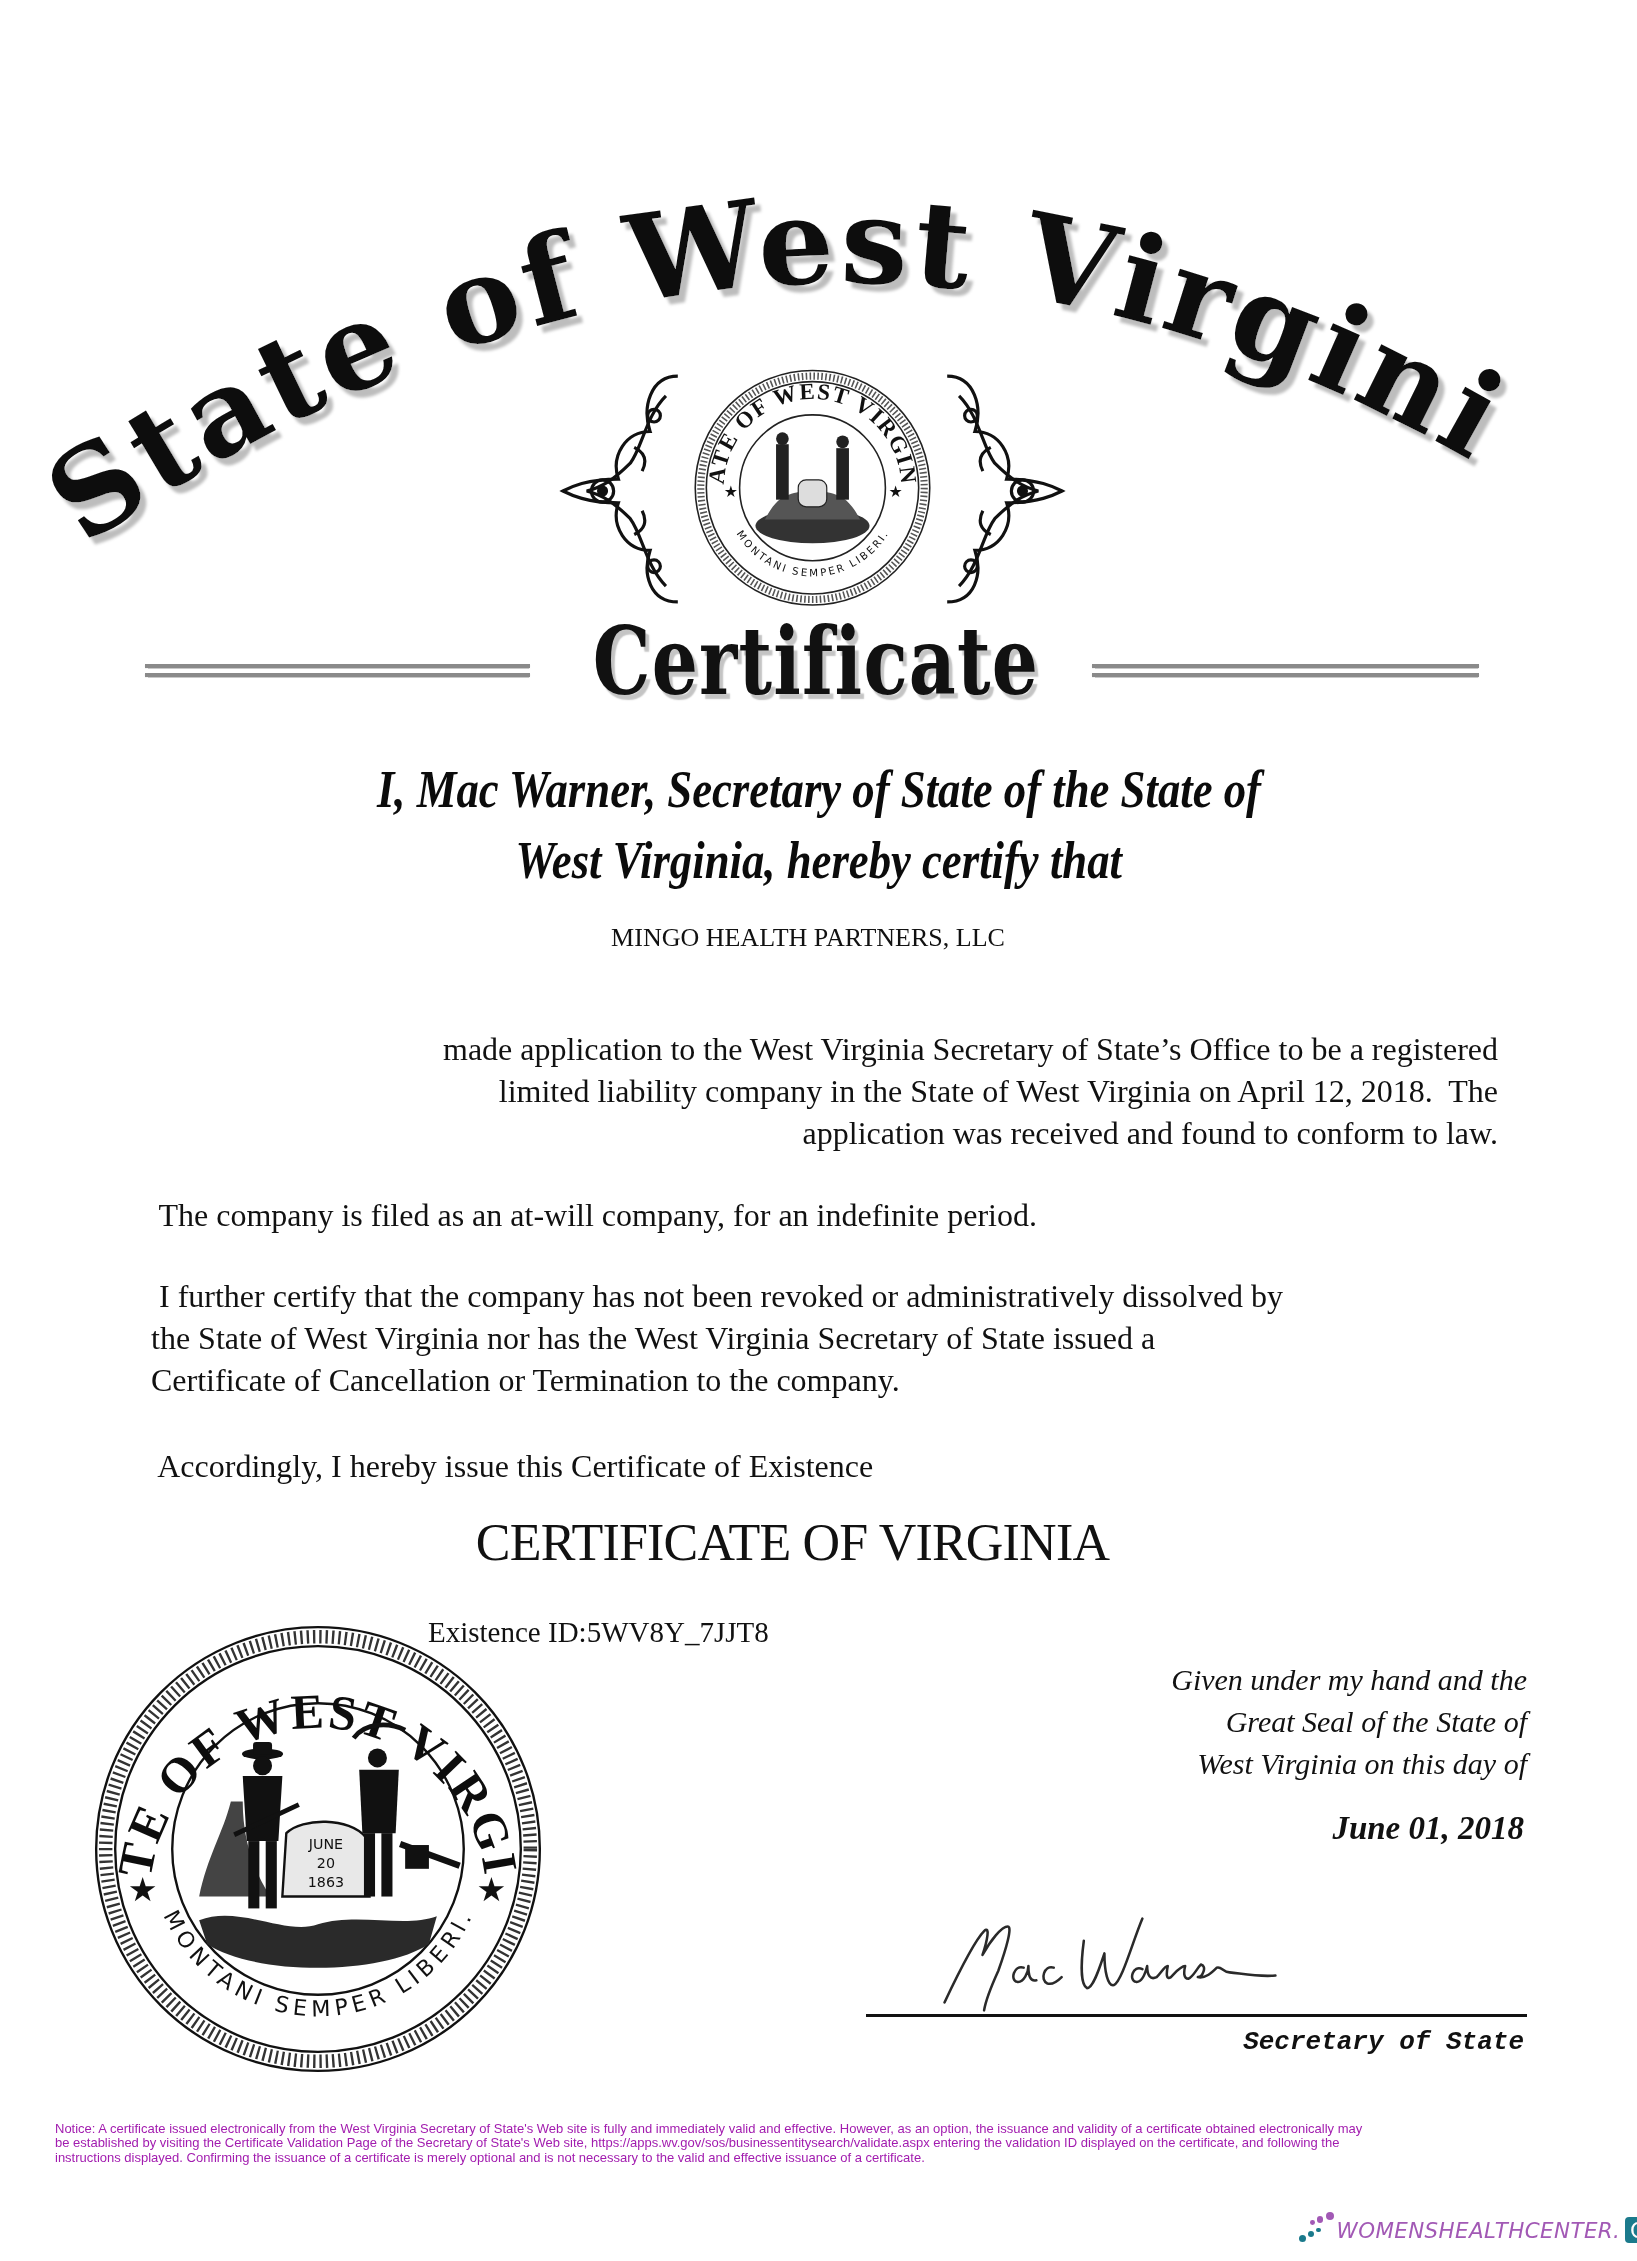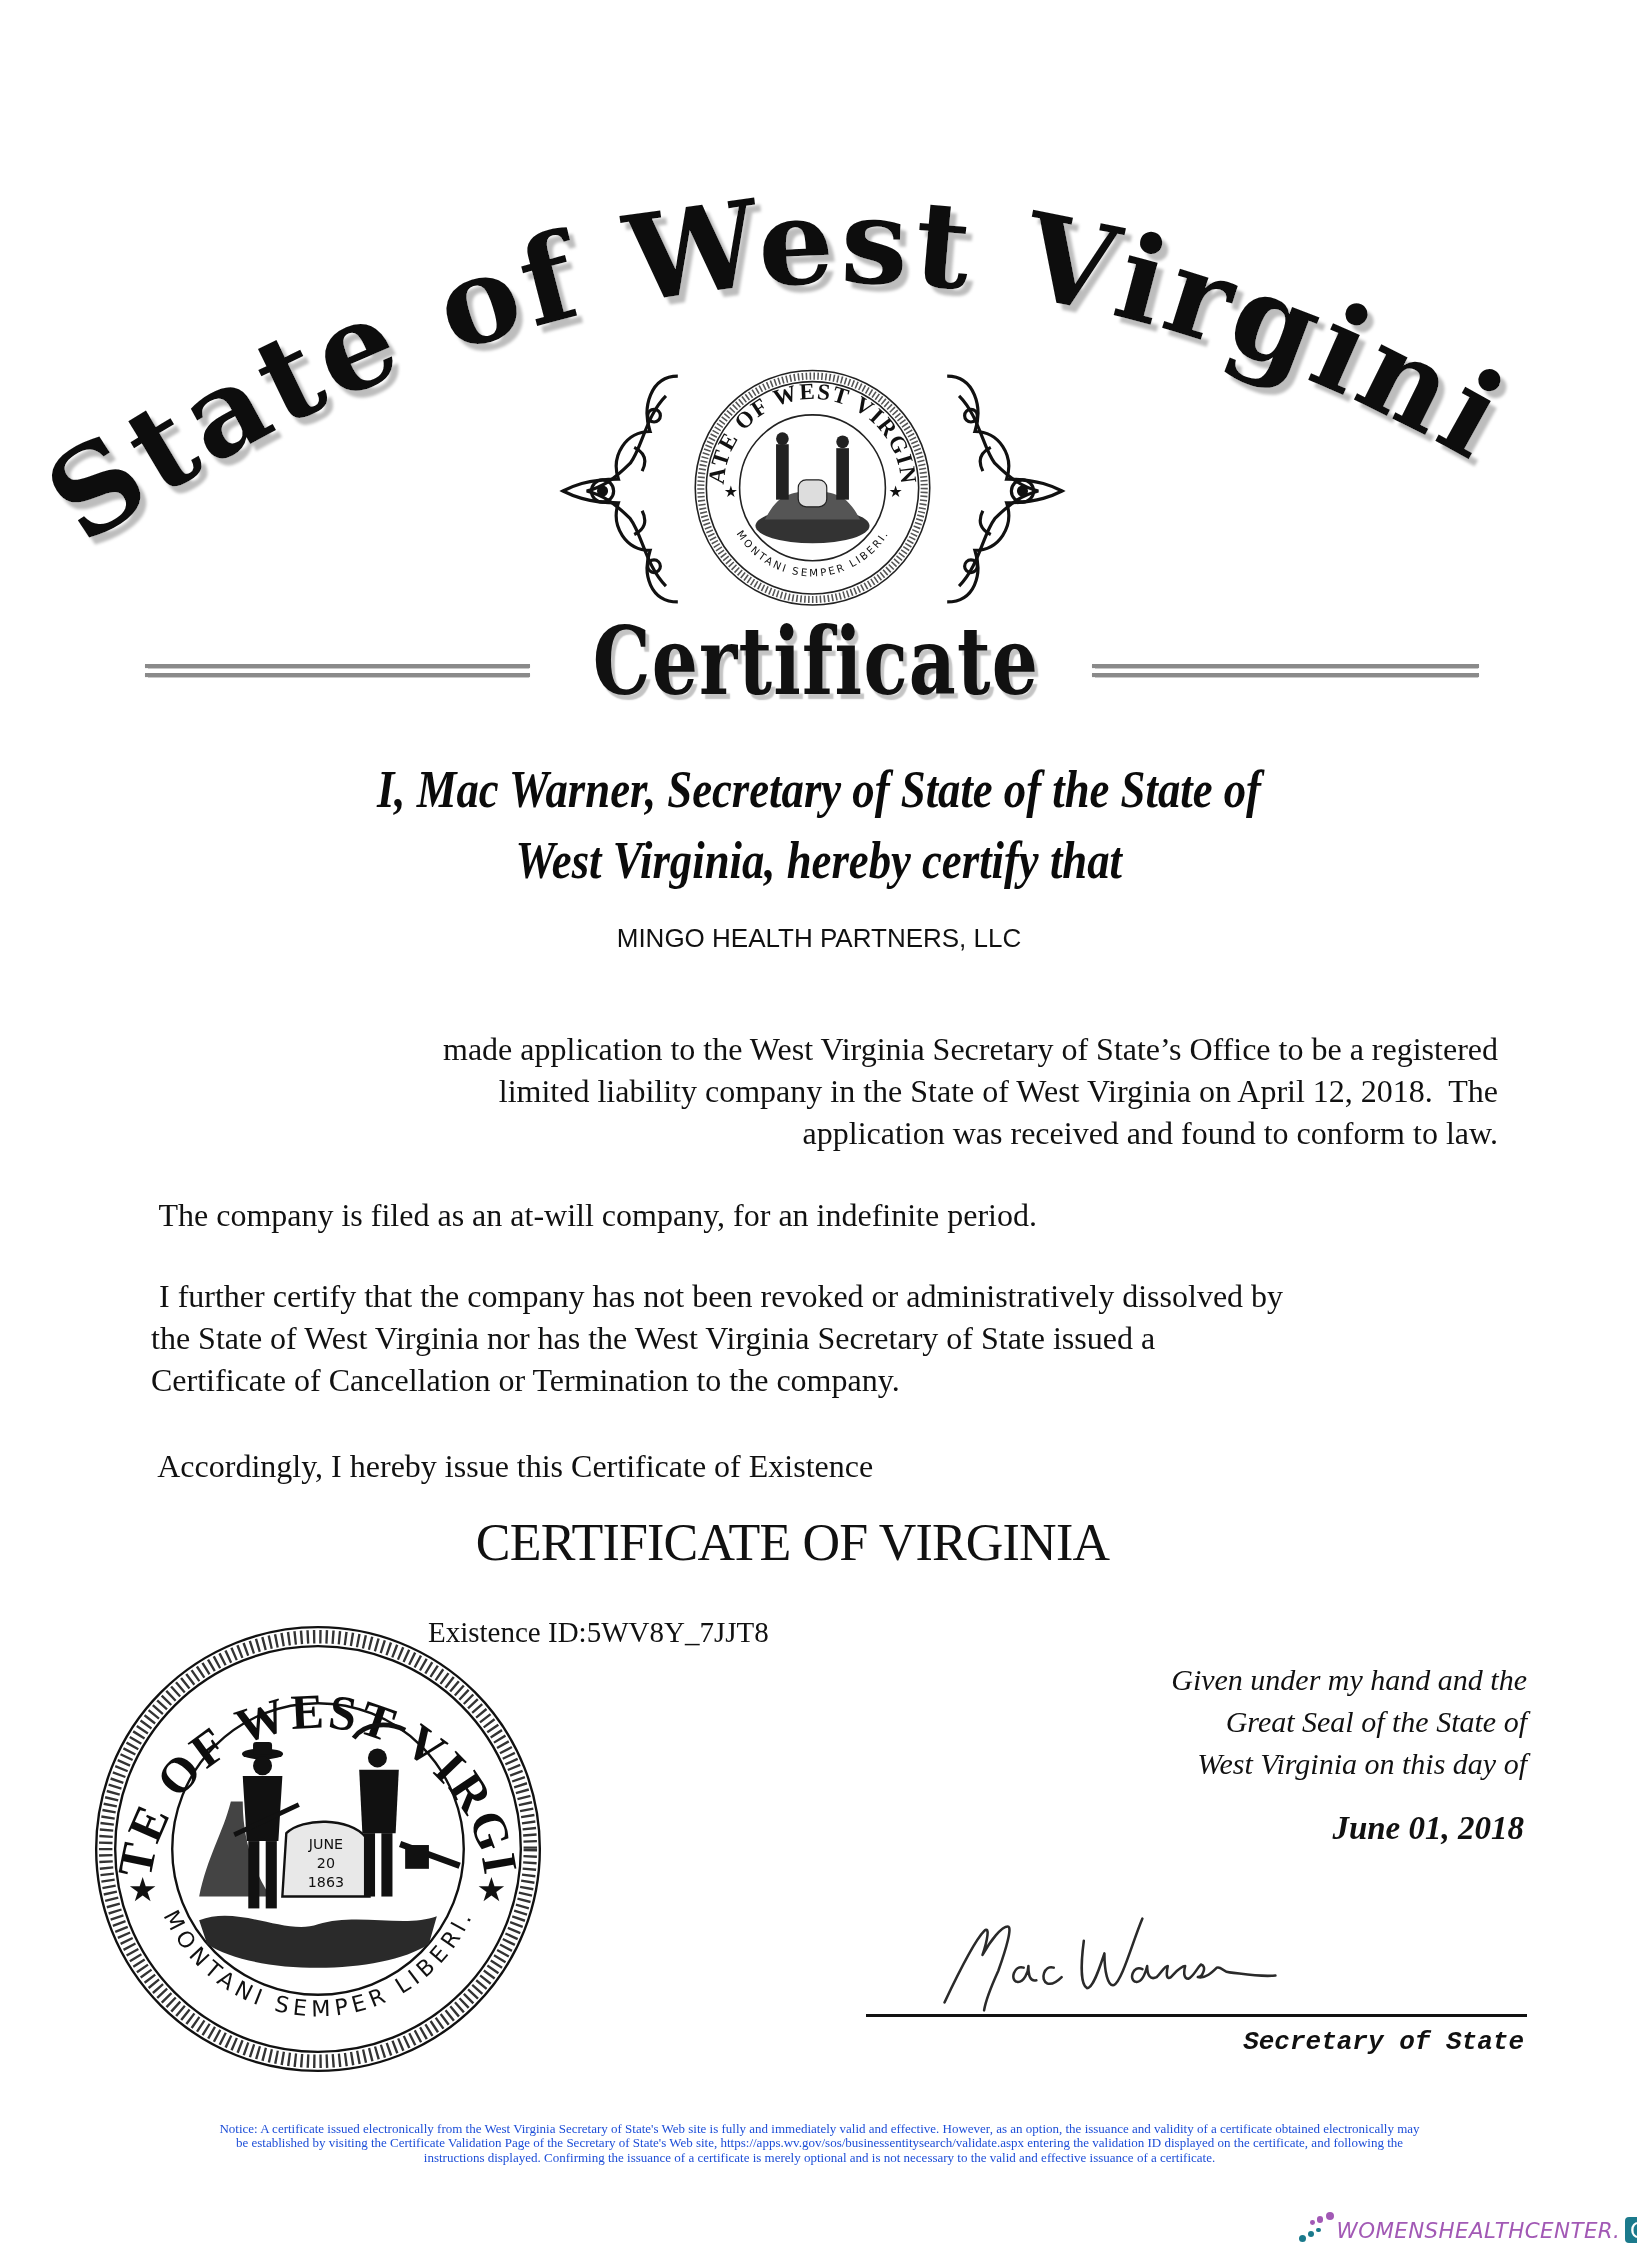--- a/index.html
+++ b/index.html
@@ -19,21 +19,21 @@
     transform:scaleX(0.78);
   }
   .heading {
     position:absolute; left:0; width:1638px; text-align:center;
     font-family:"Liberation Serif","DejaVu Serif",serif; font-weight:bold; font-style:italic;
     font-size:52px; line-height:71px; color:#0b0b0b;
   }
   .heading span { display:inline-block; transform:scaleX(0.86); transform-origin:center; }
   .company {
     position:absolute; left:0; width:1616px; top:923px; text-align:center;
-    font-family:Liberation Sans, sans-serif; font-size:26px; color:#111;padding-left:11px;
+    font-family:Liberation Serif, serif; font-size:26px; color:#111;
   }
   .body-p {
     position:absolute; left:151px; width:1347px;
     font-family:"Liberation Serif",serif; font-size:32px; line-height:42px; color:#111;
   }
   .coe {
     position:absolute; left:0; width:1585px; top:1515px; text-align:center;
     font-family:"Liberation Serif",serif; font-size:52px; line-height:55px; color:#111;
     letter-spacing:-0.8px;
   }
@@ -51,22 +51,22 @@
     font-family:"Liberation Serif",serif; font-weight:bold; font-style:italic;
     font-size:33px; color:#111;
   }
   .sig-line { position:absolute; left:866px; width:661px; top:2014px; height:3.2px; background:#111; }
   .sig-caption {
     position:absolute; right:114px; top:2027px; text-align:right;
     font-family:Liberation Mono, monospace; font-weight:bold; font-style:italic;
     font-size:26px; color:#111;
   }
   .notice {
-    position:absolute; left:55px; width:1529px; top:2122px; text-align:center;
-    font-family:Liberation Serif, serif; font-size:13px; line-height:14.3px; color:#1d4ed8;
+    position:absolute; left:55px; width:1529px; top:2122px; 
+    font-family:Liberation Sans, sans-serif; font-size:13px; line-height:14.3px; color:#a21caf;
   }
   .watermark {
     position:absolute; left:1299px; top:2211px; height:38px; display:flex; align-items:center;
   }
   .wm-dots { position:relative; width:36px; height:32px; }
   .wm-dot { position:absolute; border-radius:50%; }
   .wm-text {
     font-family:"DejaVu Sans","Liberation Sans",sans-serif; font-size:21.4px;
     color:#a259b5; letter-spacing:0.4px; margin-left:1.6px;font-style:italic;
   }

